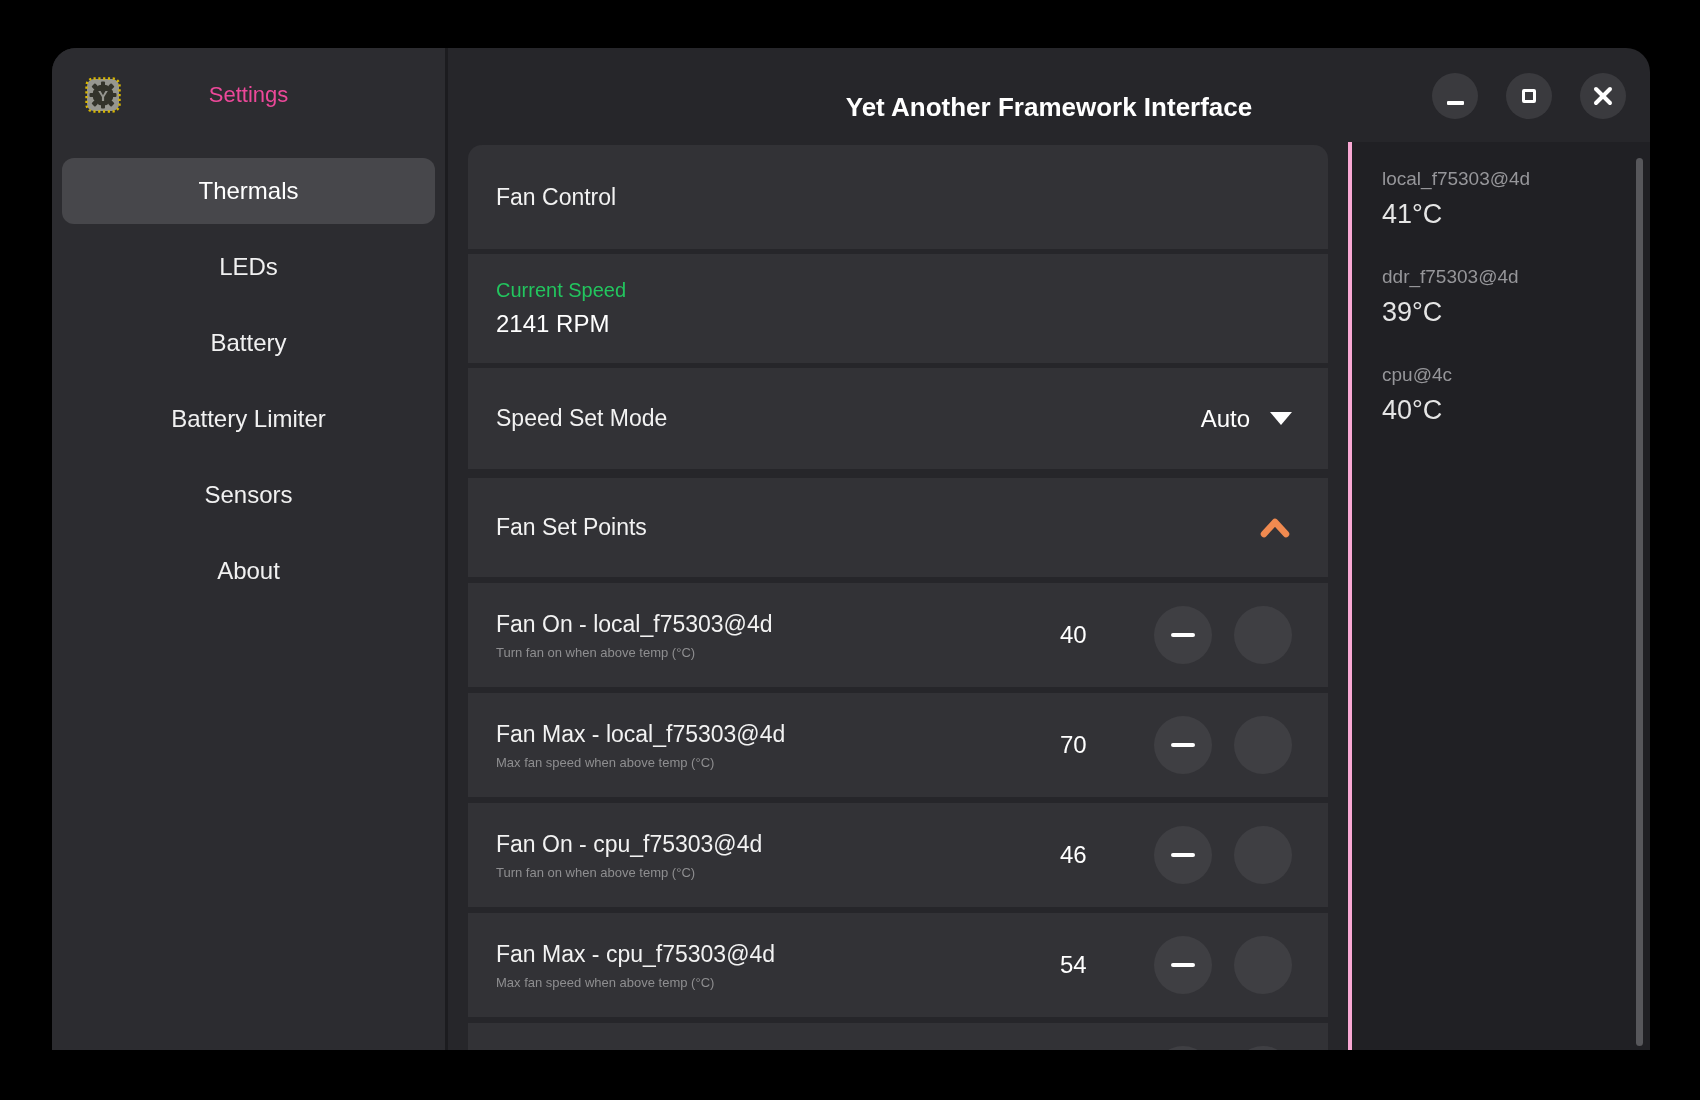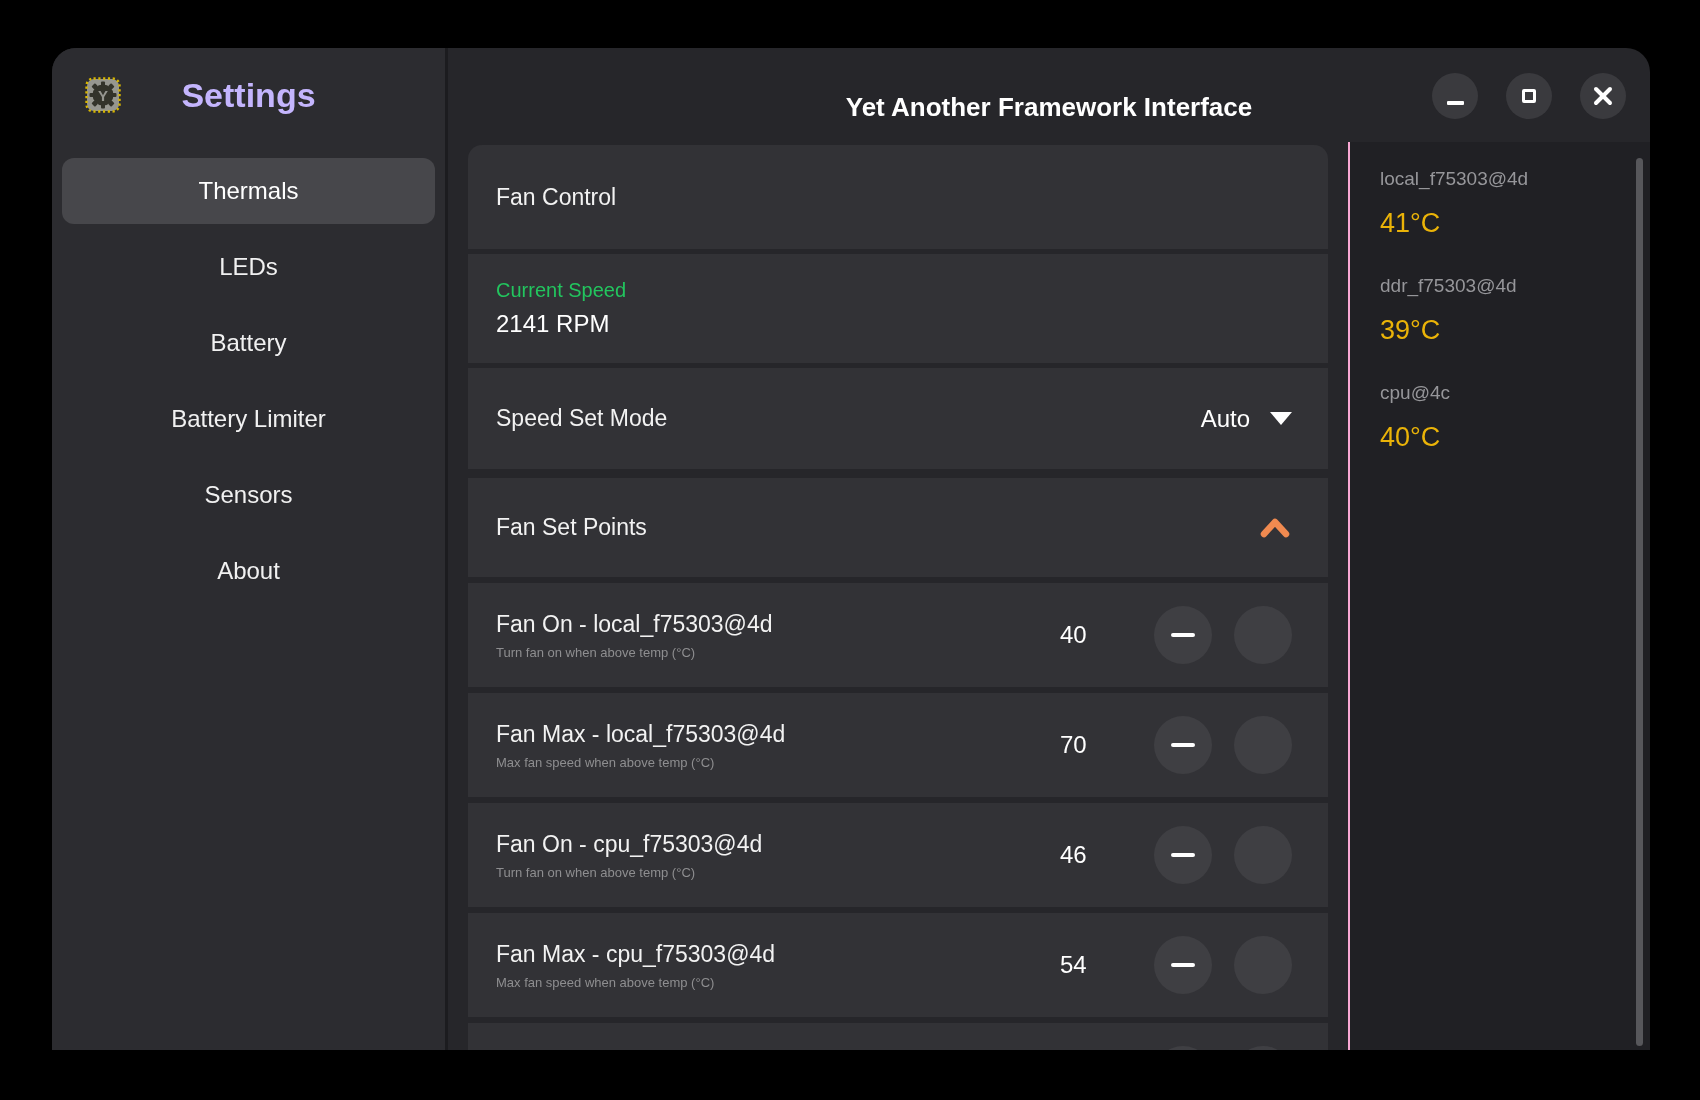--- a/index.html
+++ b/index.html
@@ -16,43 +16,43 @@
   html,body{width:1700px;height:1100px;background:#000;overflow:hidden;
     font-family:"Liberation Sans","DejaVu Sans",sans-serif;}
   .window{position:absolute;left:52px;top:48px;width:1598px;height:1002px;
     background:var(--win-bg);border-radius:24px 24px 0 0;overflow:hidden;display:flex;}
 
   
   .sidebar{width:396px;flex-shrink:0;background:var(--sidebar-bg);
     border-right:3px solid #1c1c1f;position:relative;}
   .sidebar-header{height:94px;position:relative;display:flex;align-items:center;justify-content:center;}
   .app-icon{position:absolute;left:33px;top:29px;width:36px;height:36px;}
-  .sidebar-title{font-size:34px;font-weight:700;color:#c4b5fd;}
+  .sidebar-title{font-size:22px;font-weight:400;color:#ec4899;}
   .sidebar-list{padding:16px 10px 0 10px;}
   .side-item{height:66px;margin-bottom:10px;border-radius:12px;display:flex;
     align-items:center;justify-content:center;font-size:24px;color:#f1f1f1;cursor:pointer;}
   .side-item.selected{background:var(--selected-bg);color:#ffffff;}
 
   
   .main{flex:1;position:relative;}
   .headerbar{position:absolute;top:12px;left:0;right:0;height:94px;display:flex;
     align-items:center;justify-content:center;}
   .win-title{font-size:26px;font-weight:700;color:#ffffff;}
   .win-buttons{position:absolute;top:25px;right:24px;display:flex;gap:28px;}
   .win-btn{width:46px;height:46px;border-radius:50%;background:var(--btn-bg);
     display:flex;align-items:center;justify-content:center;cursor:pointer;}
   .min-bar{width:17px;height:3.5px;background:#fff;border-radius:1px;transform:translateY(7px);}
   .max-box{width:14px;height:14px;border:3px solid #fff;border-radius:2px;}
 
   
   .right-panel{position:absolute;top:94px;right:0;bottom:0;width:302px;
-    background:var(--panel-bg);border-left:2px solid #f9a8d4;padding:26px 0 0 30px;}
+    background:var(--panel-bg);border-left:4px solid #f9a8d4;padding:26px 0 0 30px;}
   .sensor{margin-bottom:36px;}
   .sensor-name{font-size:19px;color:#96969a;}
-  .sensor-value{font-size:27px;color:#eab308;margin-top:18px;}
+  .sensor-value{font-size:27px;color:#e5e5e5;margin-top:9px;}
   .scrollbar{position:absolute;top:110px;right:7px;width:7px;height:888px;
     background:#57575b;border-radius:4px;}
 
   
   .card{position:absolute;left:20px;top:97px;width:860px;border-radius:14px 14px 0 0;overflow:hidden;}
   .row{background:var(--card-bg);display:flex;align-items:center;padding:0 36px 0 28px;}
   .row-title{font-size:23px;color:#f2f2f2;}
   .r-section{height:104px;}
   .r-speed{height:109px;margin-top:5px;flex-direction:column;align-items:flex-start;justify-content:center;gap:8px;}
   .muted-label{font-size:20px;color:#22c55e;}

